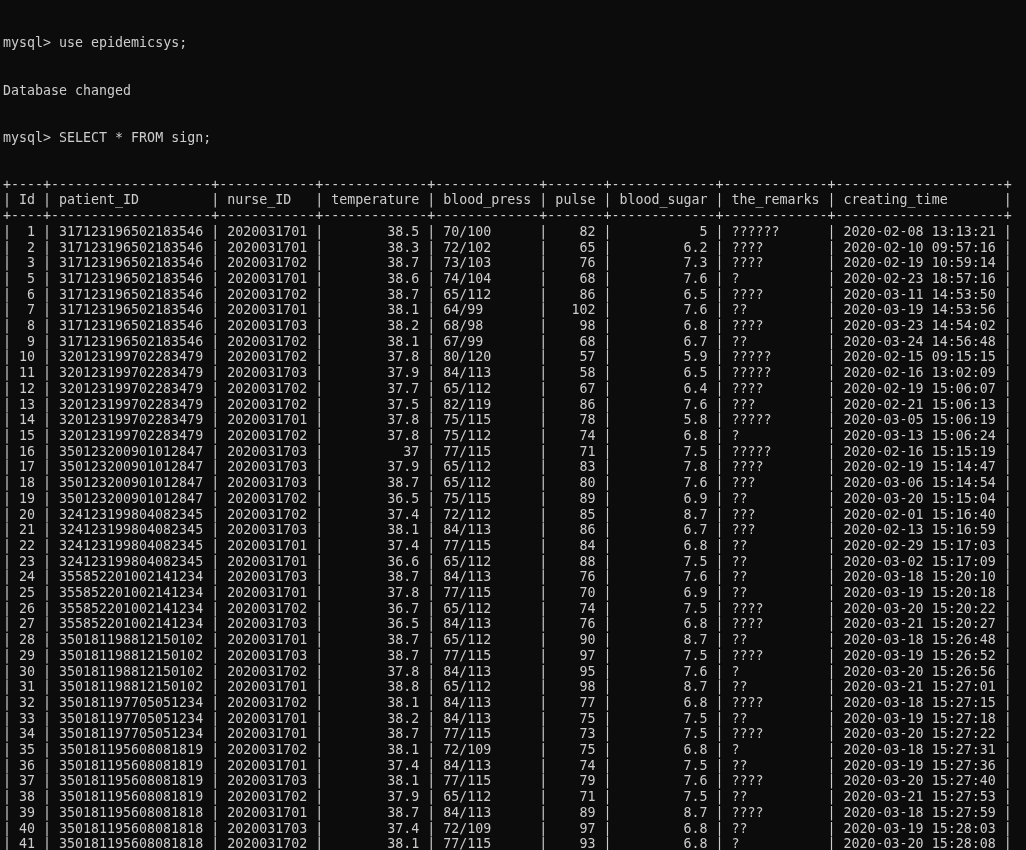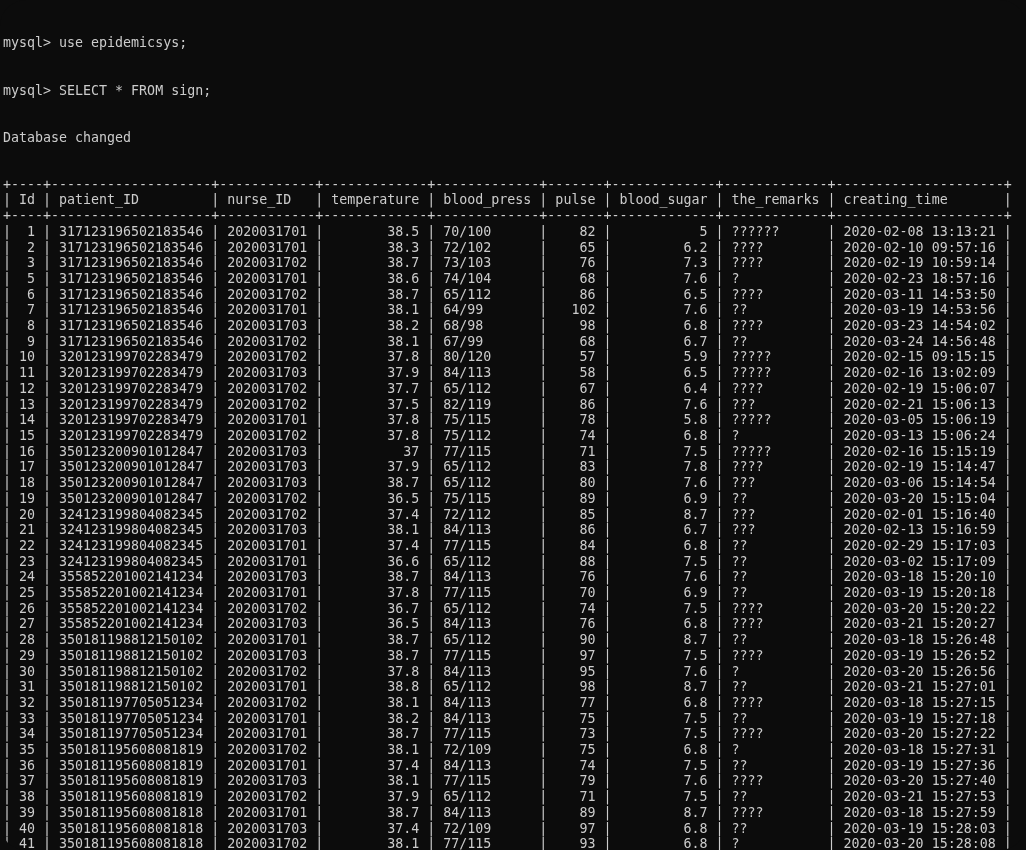--- a/index.html
+++ b/index.html
@@ -17,31 +17,30 @@
     width: 1026px;
     height: 850px;
     padding: 4px 0 0 3px;
     background: #0c0c0c;
     color: #cccccc;
     font-family: "DejaVu Sans Mono", "Liberation Mono", monospace;
     font-size: 13.3px;
     line-height: 15.7px;
     white-space: pre;
     overflow: hidden;
-    border-radius: 26px;
   }
   .line { min-height: 15.7px; }
 </style>
 </head>
 <body style="background: rgb(12, 12, 12);">
 
 <div class="terminal" style="background: rgb(12, 12, 12); color: rgb(204, 204, 204);">
   <div class="line"><span>mysql&gt;</span> <span>use epidemicsys;</span></div>
+  <div class="line">Database changed</div>
   <div class="line"><span>mysql&gt;</span> <span>SELECT * FROM sign;</span></div>
-  <div class="line">Database changed</div>
   <div class="line">+----+--------------------+------------+-------------+-------------+-------+-------------+-------------+---------------------+
 | Id | patient_ID         | nurse_ID   | temperature | blood_press | pulse | blood_sugar | the_remarks | creating_time       |
 +----+--------------------+------------+-------------+-------------+-------+-------------+-------------+---------------------+
 |  1 | 317123196502183546 | 2020031701 |        38.5 | 70/100      |    82 |           5 | ??????      | 2020-02-08 13:13:21 |
 |  2 | 317123196502183546 | 2020031701 |        38.3 | 72/102      |    65 |         6.2 | ????        | 2020-02-10 09:57:16 |
 |  3 | 317123196502183546 | 2020031702 |        38.7 | 73/103      |    76 |         7.3 | ????        | 2020-02-19 10:59:14 |
 |  5 | 317123196502183546 | 2020031701 |        38.6 | 74/104      |    68 |         7.6 | ?           | 2020-02-23 18:57:16 |
 |  6 | 317123196502183546 | 2020031702 |        38.7 | 65/112      |    86 |         6.5 | ????        | 2020-03-11 14:53:50 |
 |  7 | 317123196502183546 | 2020031701 |        38.1 | 64/99       |   102 |         7.6 | ??          | 2020-03-19 14:53:56 |
 |  8 | 317123196502183546 | 2020031703 |        38.2 | 68/98       |    98 |         6.8 | ????        | 2020-03-23 14:54:02 |

